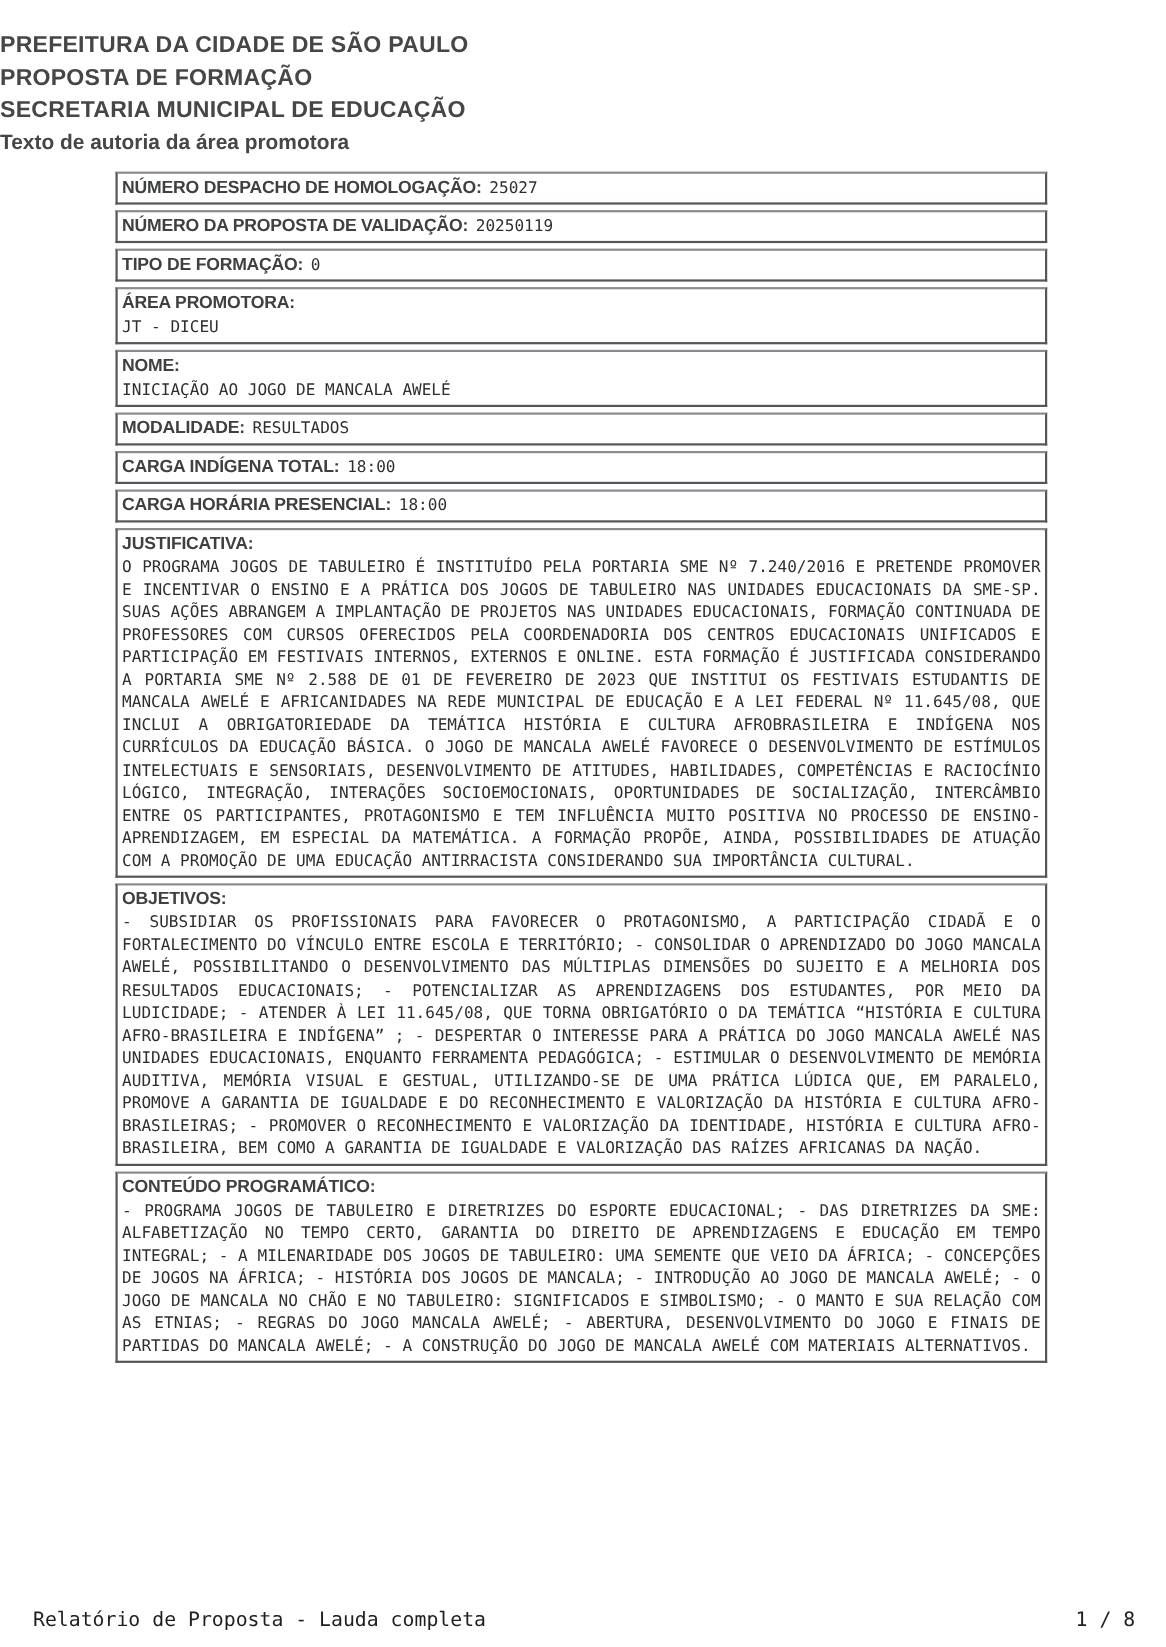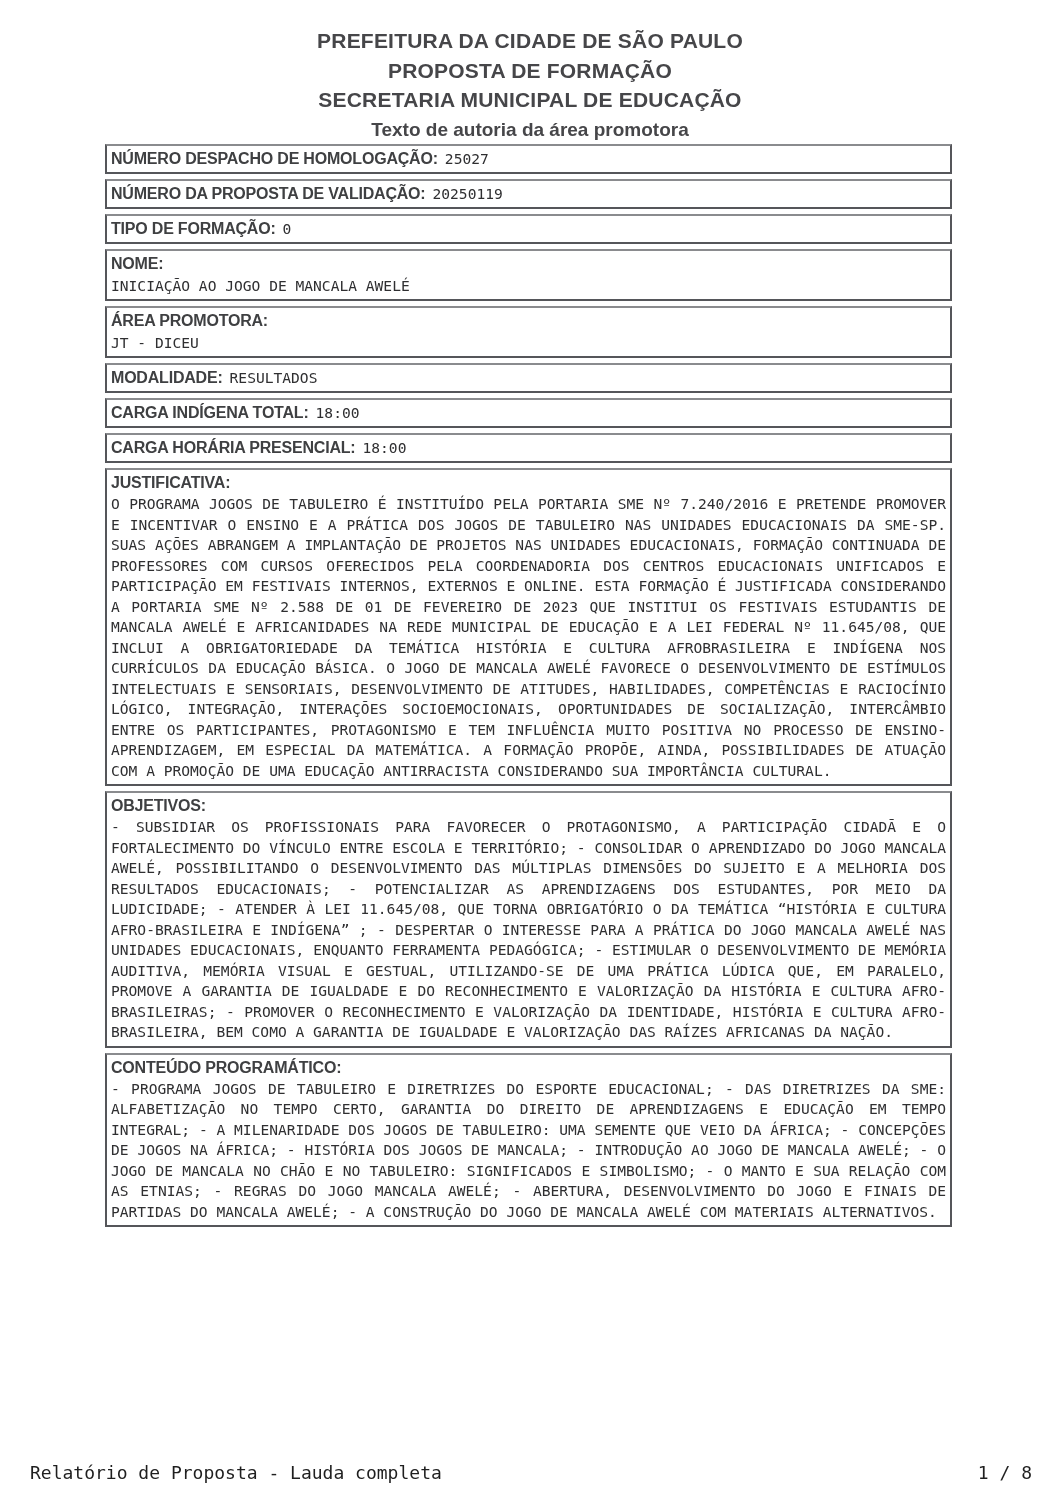--- a/index.html
+++ b/index.html
@@ -6,36 +6,36 @@
   .page {
     position: relative;
     width: 1060px;
     height: 1497px;
     background: #ffffff;
     font-family: "Liberation Sans", sans-serif;
     color: #3f4042;
     overflow: hidden;
   }
   
-  .header { padding-top: 26px; text-align: center; }
+  .header { padding-top: 26px; }
   .h-main {
     font-size: 21px;
     font-weight: bold;
     line-height: 29.5px;
     color: #464649;
     letter-spacing: 0.2px;
   }
   .h-sub {
     font-size: 19px;
     font-weight: bold;
     line-height: 29.5px;
     color: #464649;
   }
   
-  .boxes { margin: 0 0 0 105px; width: 847px; }
+  .boxes { margin: 12px 0 0 105px; width: 847px; }
   .fbox {
     box-sizing: border-box;
     width: 847px;
     border: 2px solid #55565a;
     border-top-color: #8a8b8e;
     padding: 2px 4px 3px 4px;
     margin-bottom: 5px;
     background: #ffffff;
   }
   .lbl {
@@ -92,25 +92,25 @@
 
     <div class="fbox v-inline">
       <span class="lbl">NÚMERO DA PROPOSTA DE VALIDAÇÃO:</span><span class="val">20250119</span>
     </div>
 
     <div class="fbox v-inline">
       <span class="lbl">TIPO DE FORMAÇÃO:</span><span class="val">0</span>
     </div>
 
     <div class="fbox v-block">
-      <span class="lbl">NOME:</span><span class="val">INICIAÇÃO AO JOGO DE MANCALA AWELÉ</span>
+      <span class="lbl">ÁREA PROMOTORA:</span><span class="val">JT - DICEU</span>
     </div>
 
     <div class="fbox v-block">
-      <span class="lbl">ÁREA PROMOTORA:</span><span class="val">JT - DICEU</span>
+      <span class="lbl">NOME:</span><span class="val">INICIAÇÃO AO JOGO DE MANCALA AWELÉ</span>
     </div>
 
     <div class="fbox v-inline">
       <span class="lbl">MODALIDADE:</span><span class="val">RESULTADOS</span>
     </div>
 
     <div class="fbox v-inline">
       <span class="lbl">CARGA INDÍGENA TOTAL:</span><span class="val">18:00</span>
     </div>
 

